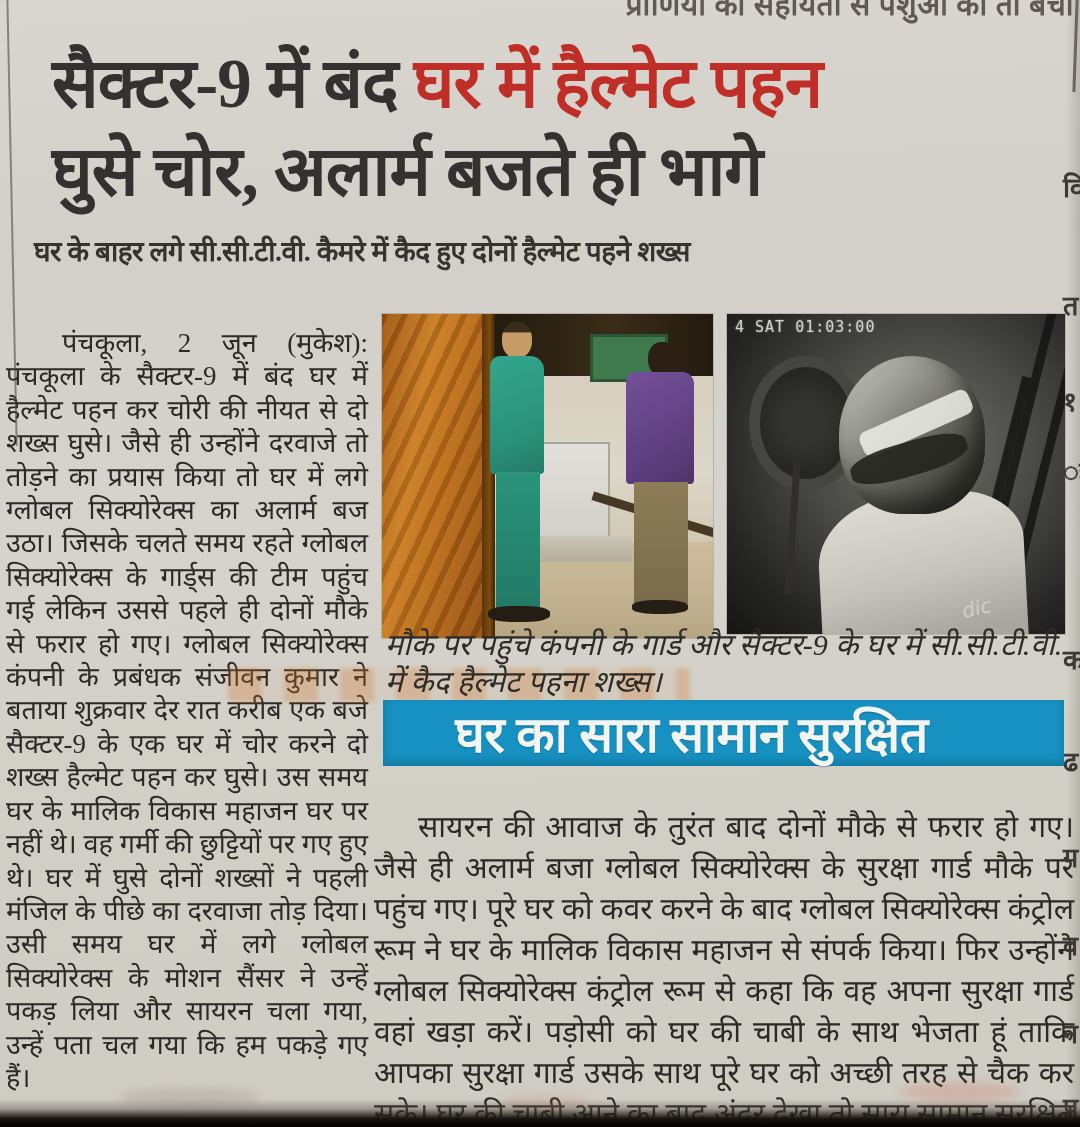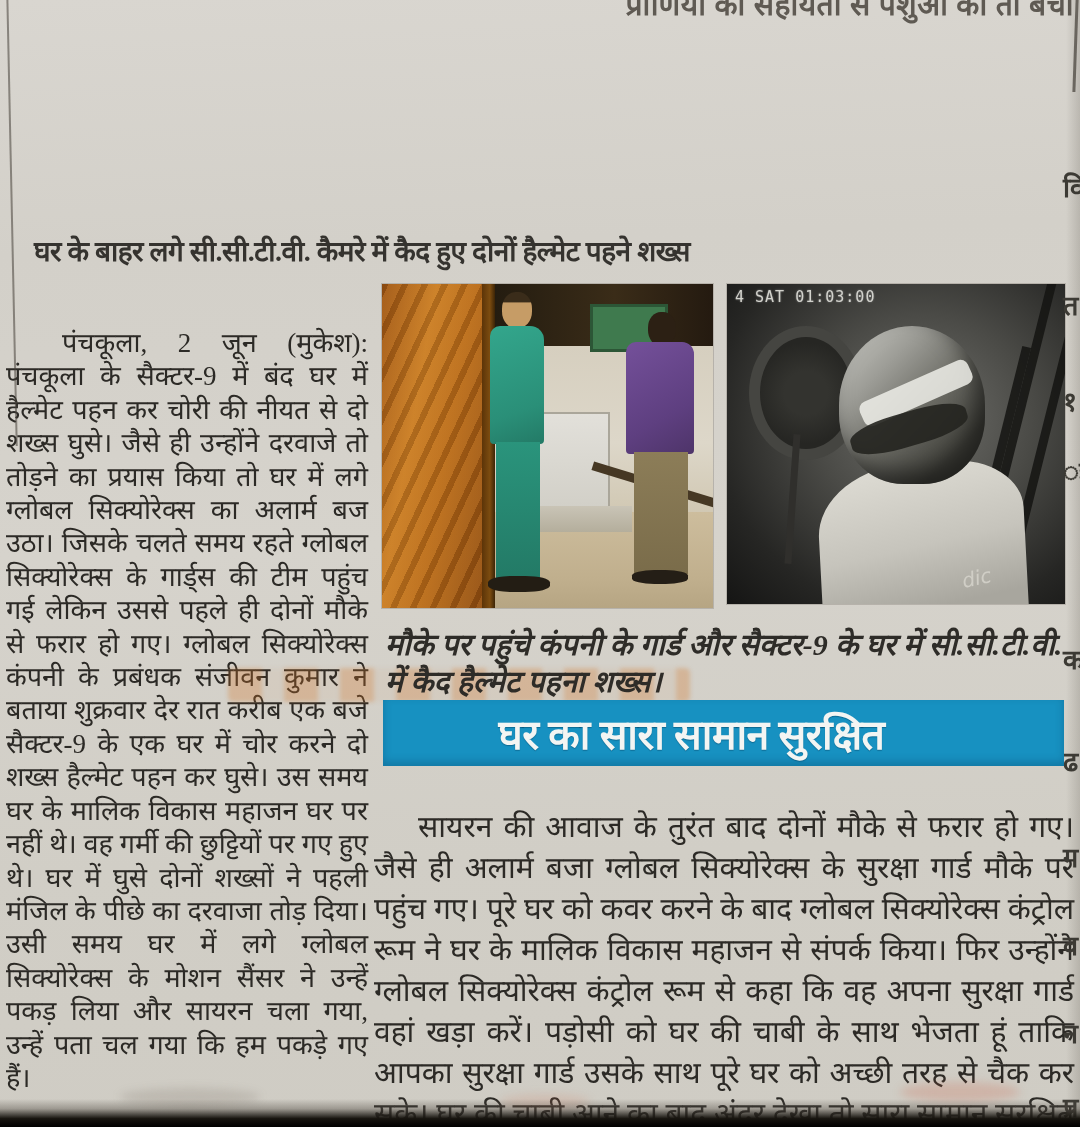--- a/index.html
+++ b/index.html
@@ -19,21 +19,21 @@
   .headline{position:absolute;left:52px;top:40px;width:1010px;line-height:1.28;
     font-weight:bold;font-size:69px;letter-spacing:-1px;color:#343230;white-space:nowrap;}
   .headline .red{color:#bf2f27;}
   
   .subheadline{position:absolute;left:34px;top:231px;width:1030px;font-size:28px;
     font-weight:bold;color:#35332f;white-space:nowrap;letter-spacing:-.5px;}
   
   .left-col{position:absolute;left:6px;top:300px;width:362px;font-size:27px;
     line-height:33.4px;text-align:justify;text-indent:56px;color:#2c2a26;}
   
-  .photo{position:absolute;top:284px;overflow:hidden;box-shadow:0 0 0 1px rgba(90,85,75,.25);text-align:center;}
+  .photo{position:absolute;top:314px;overflow:hidden;box-shadow:0 0 0 1px rgba(90,85,75,.25);text-align:center;}
   .photo-left{left:382px;width:331px;height:324px;background:#c8c0ae;}
   .photo-right{left:727px;width:338px;height:320px;
     background:radial-gradient(ellipse at 58% 42%,#6f6f6b 0%,#4a4a46 40%,#262624 75%,#151514 100%);}
   
   .door{position:absolute;left:0;top:0;width:100px;height:100%;
     background:linear-gradient(100deg,#9c5312 0%,#c87b22 35%,#b86a18 60%,#8f4c10 100%);}
   .door-grain{position:absolute;left:0;top:0;width:100px;height:100%;
     background:repeating-linear-gradient(115deg,rgba(60,30,5,.18) 0 6px,rgba(255,200,120,.10) 6px 18px);}
   .door-edge{position:absolute;left:100px;top:0;width:13px;height:100%;
     background:linear-gradient(90deg,#5c3408,#7c4c10 60%,#3c2406);}
@@ -84,27 +84,27 @@
   .body-cloth{position:absolute;left:92px;top:178px;width:206px;height:148px;
     border-radius:48% 34% 0 0;transform:rotate(-3deg);
     background:linear-gradient(170deg,#dcdad2 10%,#c6c4bc 55%,#a8a69e 90%);}
   .railing-bar{position:absolute;width:9px;height:230px;background:#141412;opacity:.85;}
   .rb1{right:36px;top:-6px;transform:rotate(14deg);}
   .rb2{right:14px;top:30px;transform:rotate(14deg);}
   .rb3{right:58px;top:60px;transform:rotate(14deg);height:200px;}
   .scribble{position:absolute;right:74px;bottom:14px;font-size:20px;font-style:italic;
     color:#d6d4cc;transform:rotate(-12deg);font-family:"DejaVu Sans",sans-serif;opacity:.85;}
   
-  .caption{position:absolute;left:385px;top:626px;width:684px;font-size:30px;font-weight:bold;
+  .caption{position:absolute;left:385px;top:626px;width:684px;font-size:30px;font-weight:normal;
     font-style:italic;line-height:37px;color:#2e2c28;z-index:3;}
   
   .banner{position:absolute;left:383px;top:700px;width:681px;height:66px;background:#1791c1;
     box-shadow:inset 0 -4px 8px rgba(0,40,70,.25);display:flex;align-items:center;justify-content:center;
     z-index:2;}
-  .banner-text{font-size:41px;font-weight:bold;color:#f3f5f3;letter-spacing:-.5px;
+  .banner-text{font-size:50px;font-weight:bold;color:#f3f5f3;letter-spacing:-.5px;
     padding-right:64px;text-shadow:0 1px 1px rgba(0,50,80,.4);}
   
   .right-col{position:absolute;left:374px;top:776px;width:700px;font-size:30px;
     line-height:41px;text-align:justify;text-indent:44px;color:#2c2a26;}
   
   .left-fold{position:absolute;left:11px;top:-6px;width:2px;height:452px;
     background:rgba(70,64,56,.55);transform:rotate(-1.2deg);}
   .right-shade{position:absolute;right:0;top:0;width:14px;height:100%;
     background:linear-gradient(to right,rgba(90,85,76,0),rgba(90,85,76,.22));}
   .corner-line{position:absolute;right:3px;top:0;width:3px;height:92px;
@@ -127,20 +127,24 @@
   .bottom-shadow{position:absolute;left:0;bottom:0;width:100%;height:28px;
     background:linear-gradient(to bottom,rgba(80,74,66,0) 0%,rgba(80,74,66,.40) 35%,#17140f 70%,#000 100%);}
 </style>
 </head>
 <body>
 
 <div class="page">
 
   <div class="top-strip">प्राणियों की सहायता से पशुओं का तो बचा</div>
 
+  <div class="headline">
+    <div><span>सैक्टर-9 में बंद </span><span class="red">घर में हैल्मेट पहन</span></div>
+    <div>घुसे चोर, अलार्म बजते ही भागे</div>
+  </div>
 
   <div class="subheadline">घर के बाहर लगे सी.सी.टी.वी. कैमरे में कैद हुए दोनों हैल्मेट पहने शख्स</div>
 
   <p class="left-col"><span>पंचकूला, 2 जून (मुकेश):</span>
     <span>पंचकूला के सैक्टर-9 में बंद घर में हैल्मेट पहन कर चोरी की नीयत से दो शख्स घुसे। जैसे ही उन्होंने दरवाजे तो तोड़ने का प्रयास किया तो घर में लगे ग्लोबल सिक्योरेक्स का अलार्म बज उठा। जिसके चलते समय रहते ग्लोबल सिक्योरेक्स के गार्ड्स की टीम पहुंच गई लेकिन उससे पहले ही दोनों मौके से फरार हो गए। ग्लोबल सिक्योरेक्स कंपनी के प्रबंधक संजीवन कुमार ने बताया शुक्रवार देर रात करीब एक बजे सैक्टर-9 के एक घर में चोर करने दो शख्स हैल्मेट पहन कर घुसे। उस समय घर के मालिक विकास महाजन घर पर नहीं थे। वह गर्मी की छुट्टियों पर गए हुए थे। घर में घुसे दोनों शख्सों ने पहली मंजिल के पीछे का दरवाजा तोड़ दिया। उसी समय घर में लगे ग्लोबल सिक्योरेक्स के मोशन सैंसर ने उन्हें पकड़ लिया और सायरन चला गया, उन्हें पता चल गया कि हम पकड़े गए हैं।</span></p>
 
   <div class="photo photo-left">
     <div class="door"></div>
     <div class="door-grain"></div>
     <div class="room-dark-top"></div>

